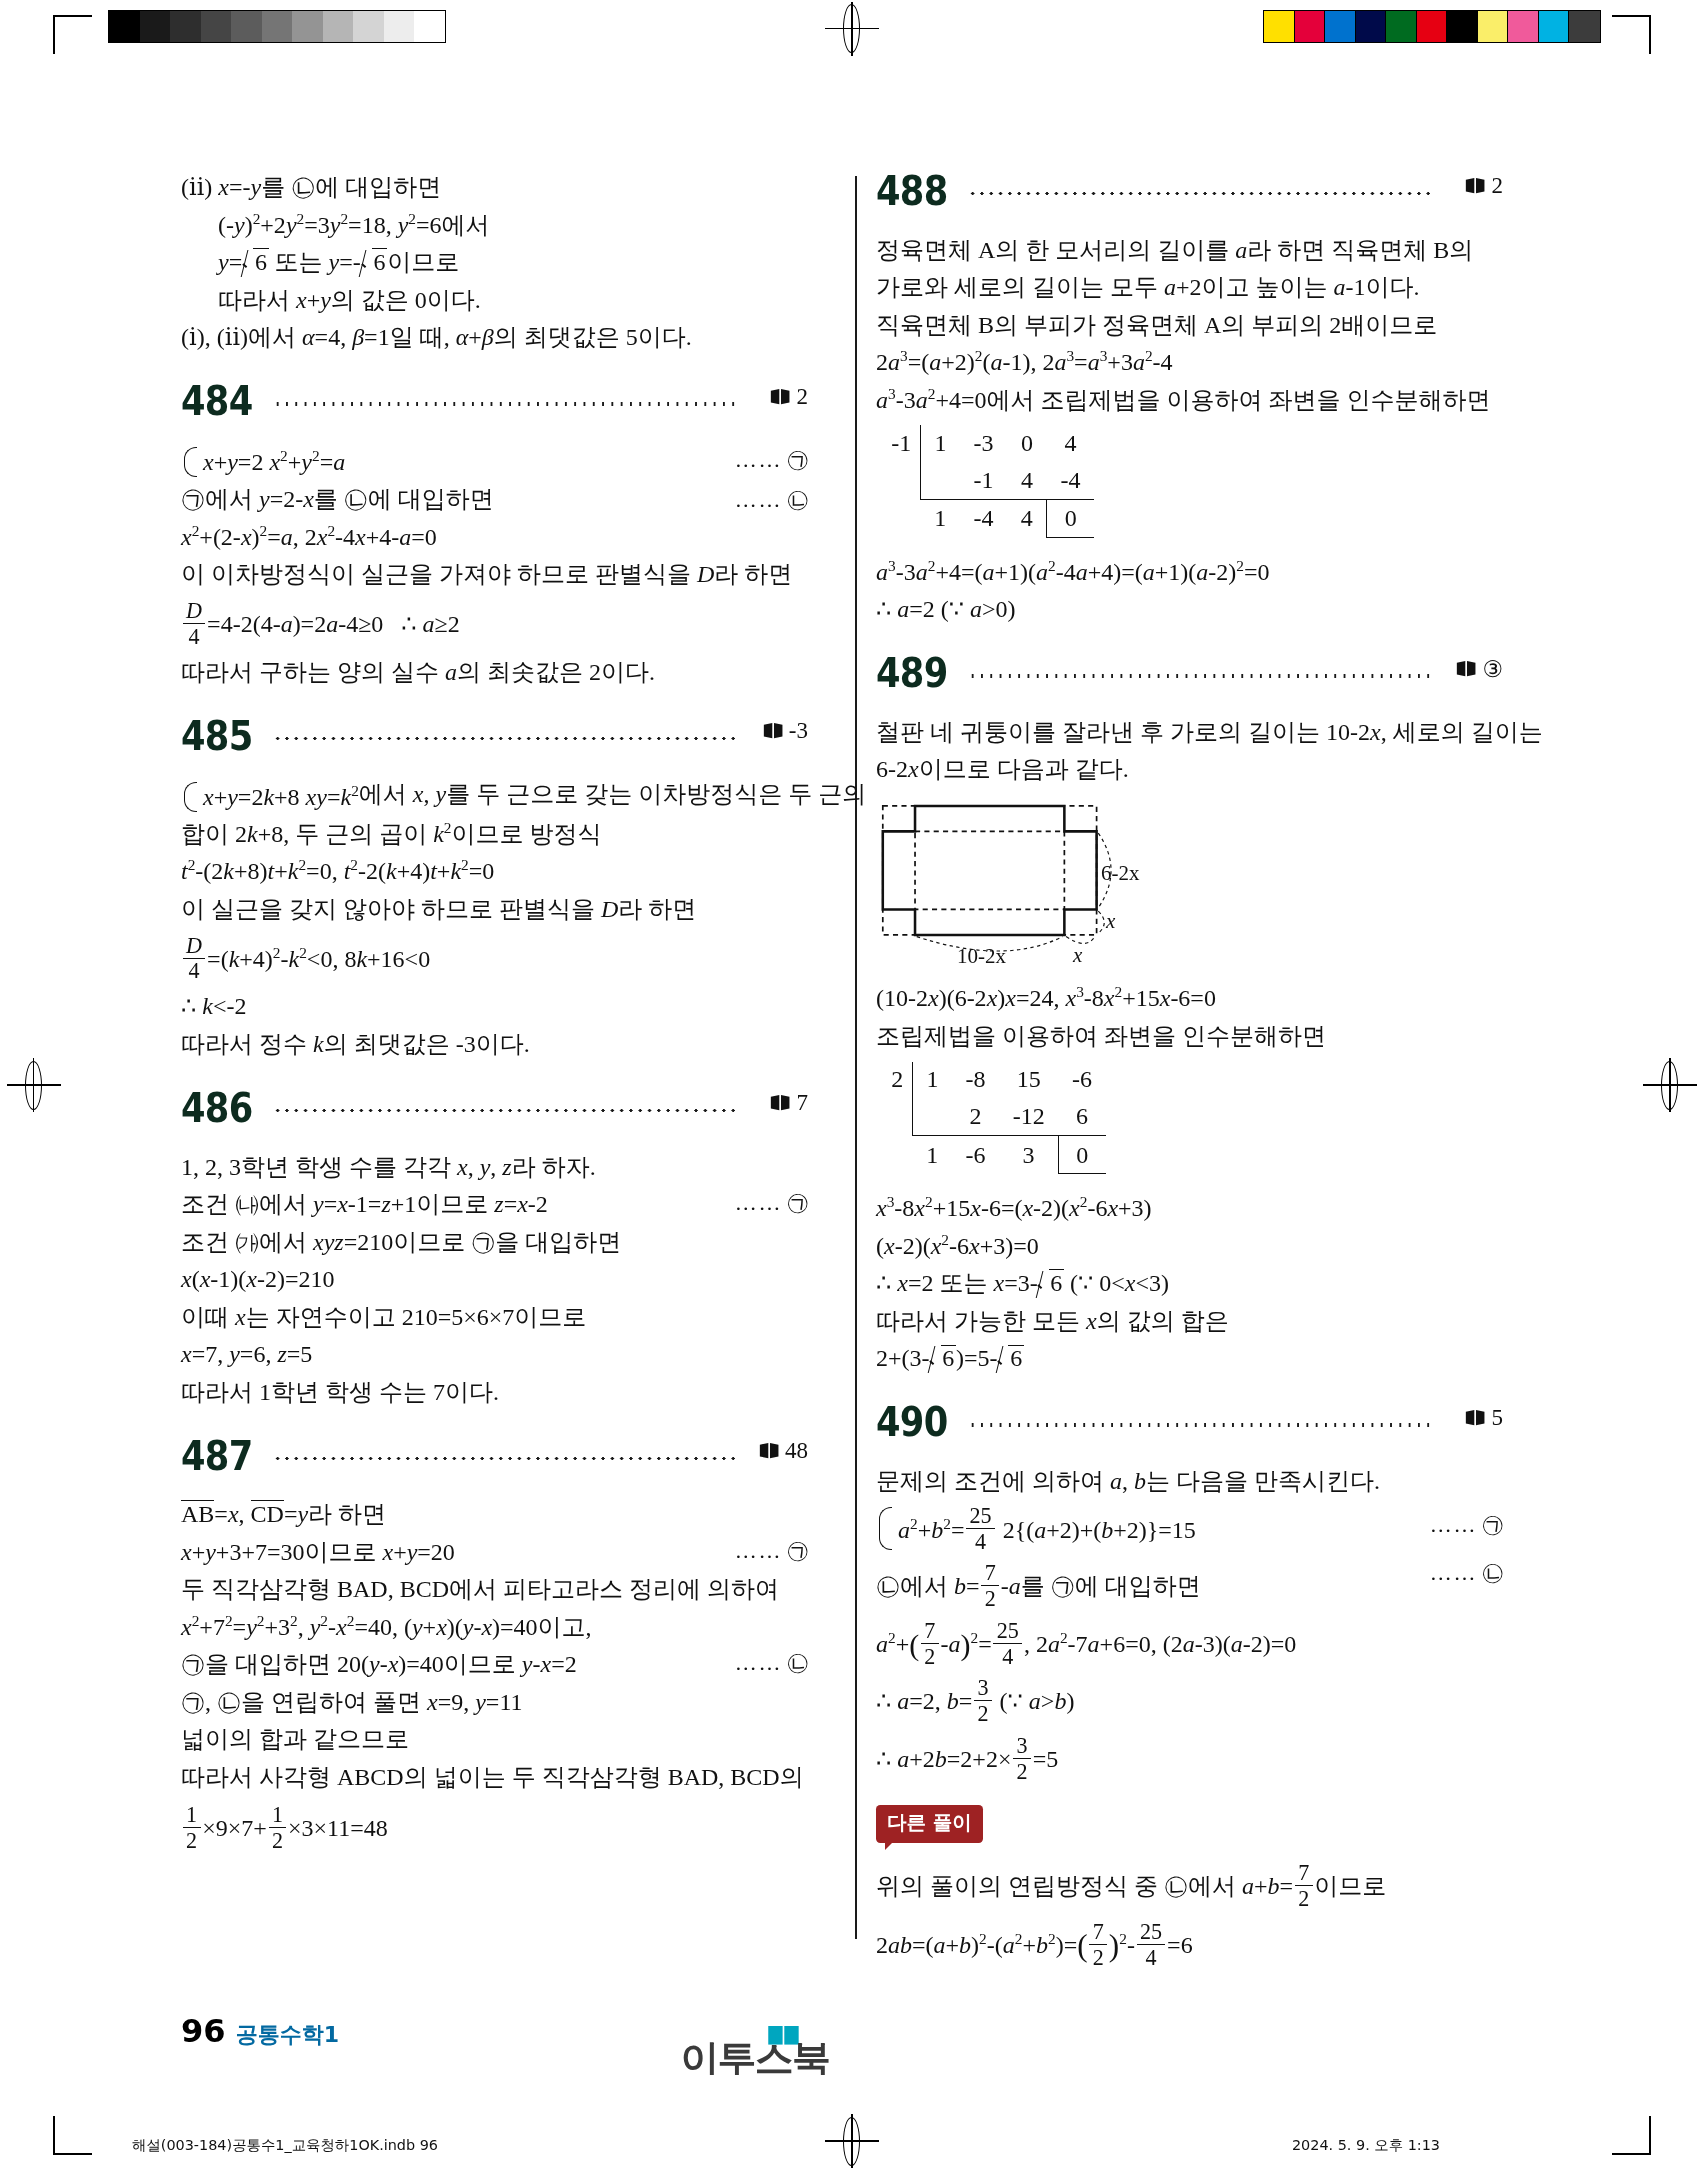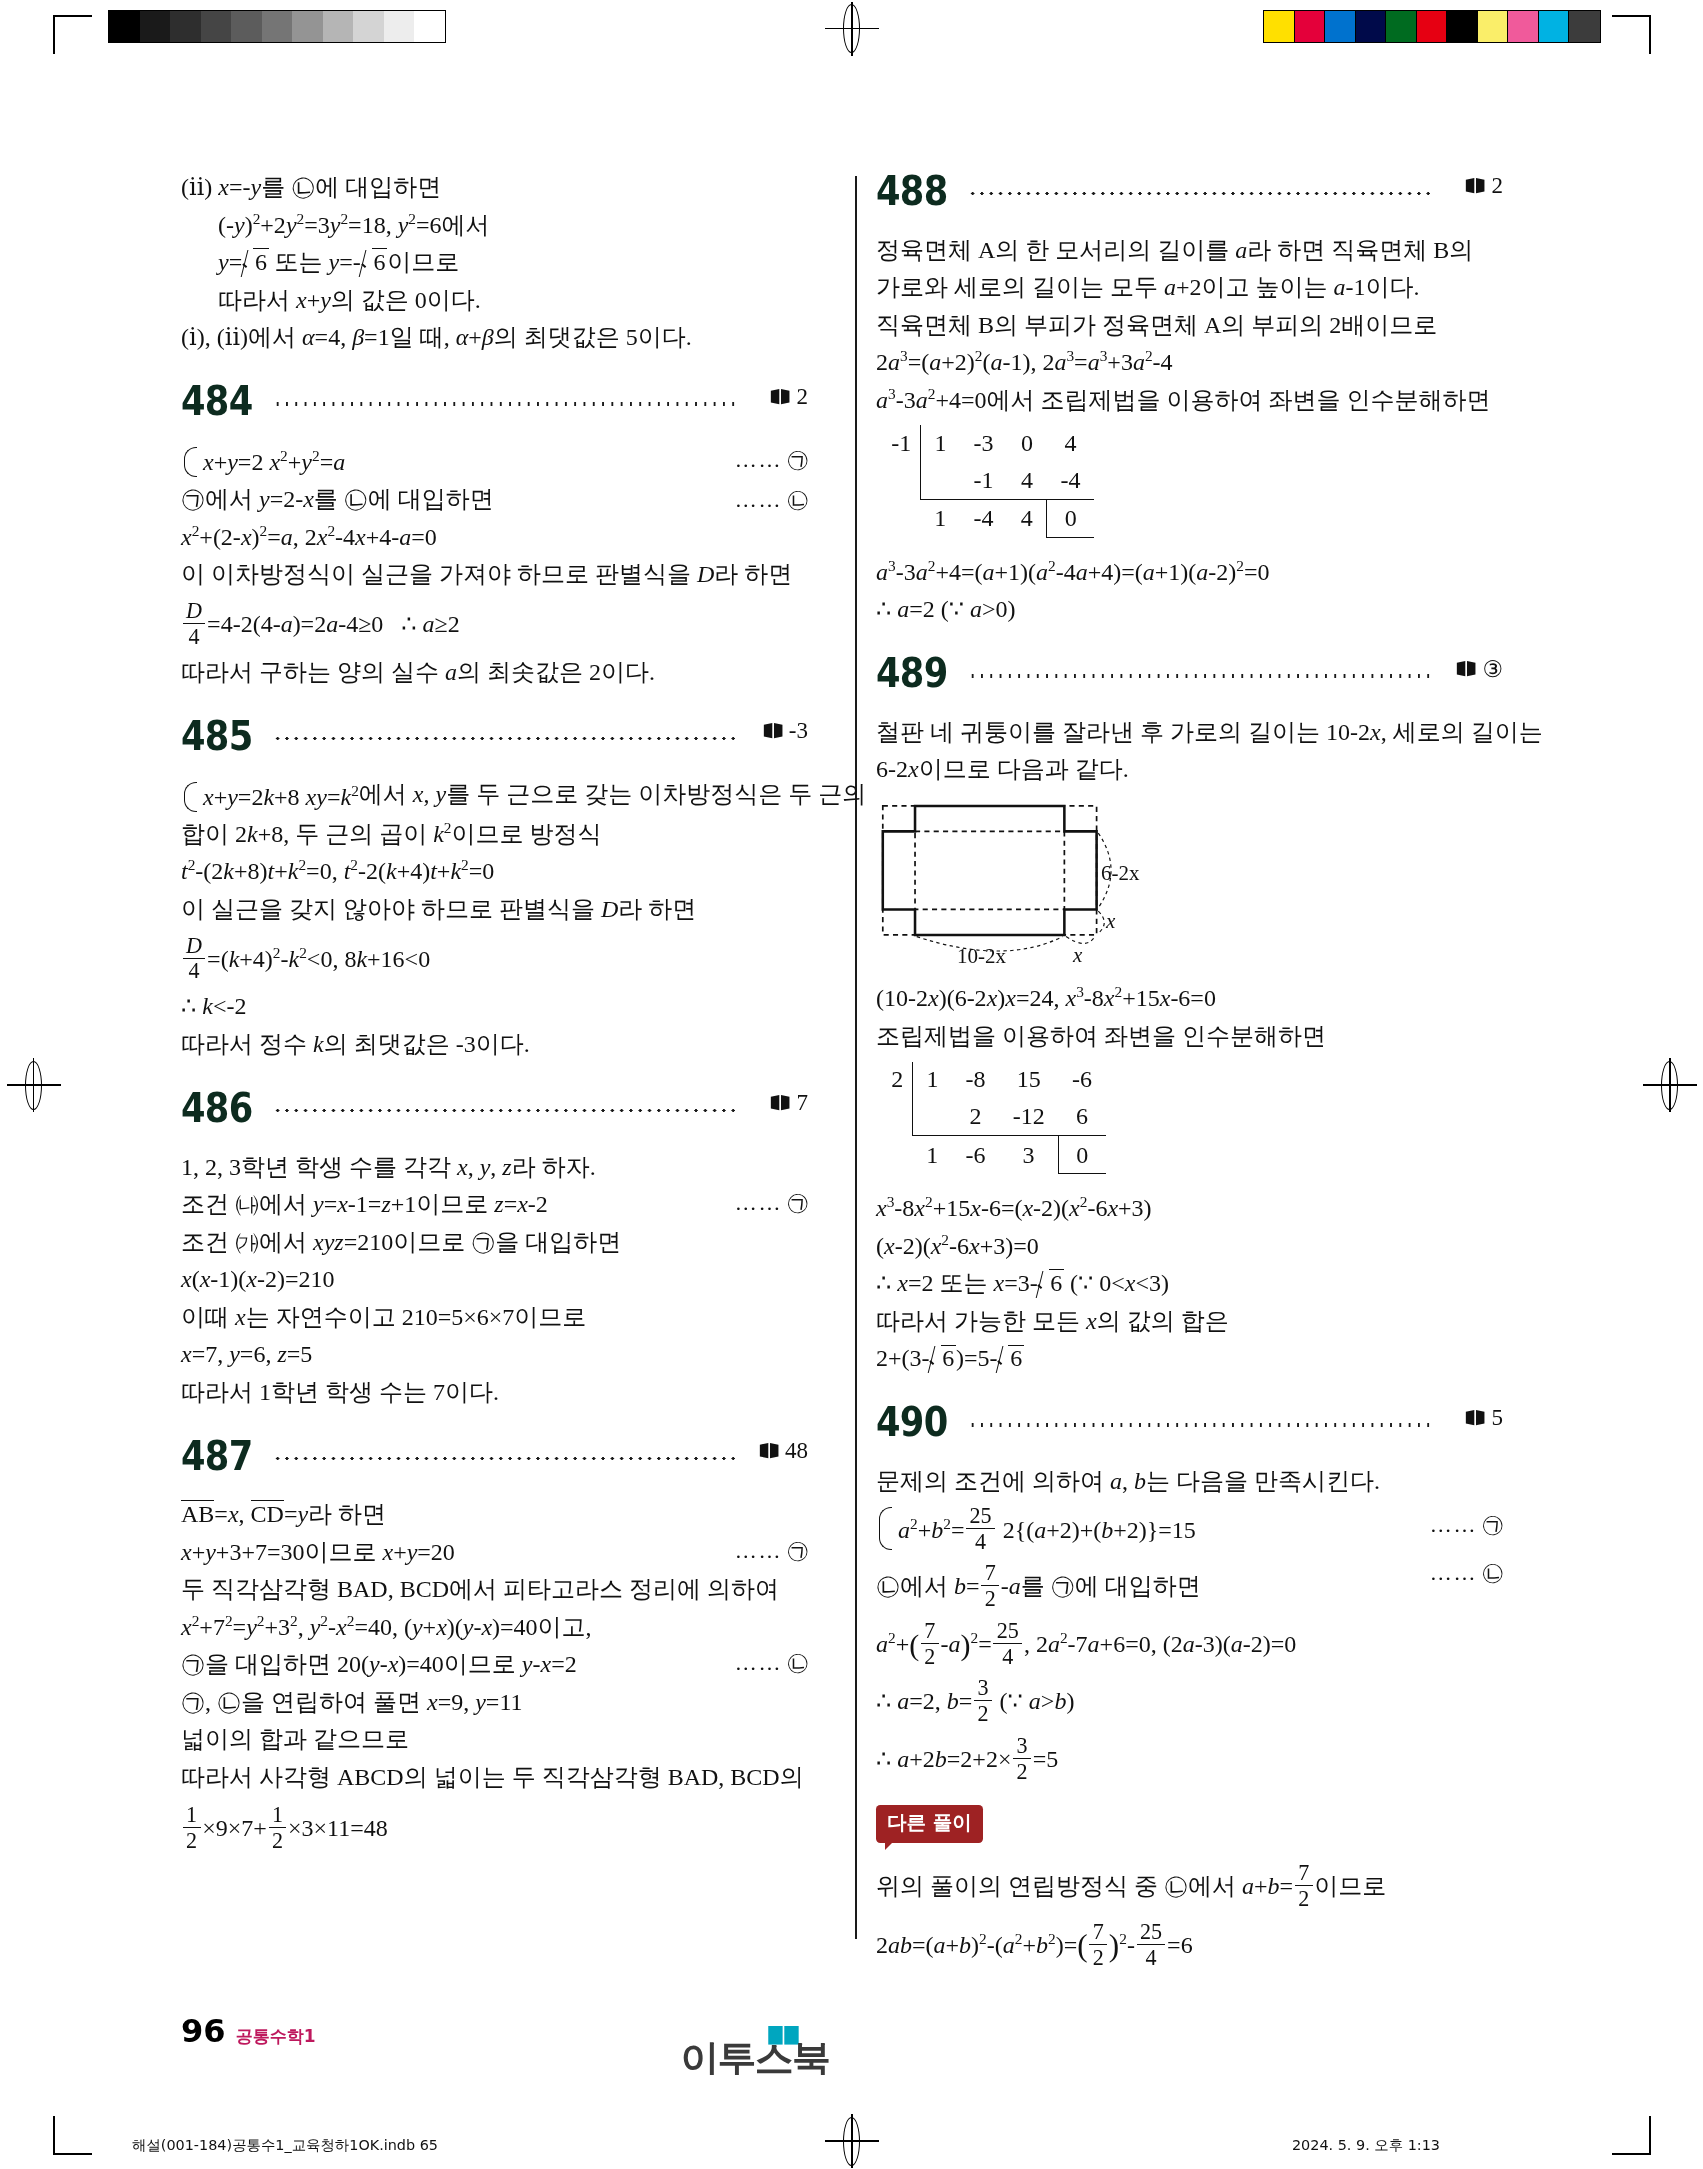--- a/index.html
+++ b/index.html
@@ -116,21 +116,21 @@
   }
 
   
   .figwrap{margin:12px 0 12px 0;display:flex;justify-content:flex-start;}
   .fig{position:relative;width:280px;height:170px;}
   .fig .lbl{position:absolute;font-size:21px;font-family:"Liberation Serif",serif;white-space:nowrap;}
 
   
   .pagefoot{position:absolute;left:174px;bottom:120px;display:flex;align-items:baseline;gap:10.2px;}
   .pagefoot .pnum{font-family:"DejaVu Sans","Liberation Sans",sans-serif;font-weight:bold;font-size:32px;color:#000;}
-  .pagefoot .pname{font-family:"DejaVu Sans","Liberation Sans",sans-serif;font-weight:bold;font-size:17px;color:#be185d;}
+  .pagefoot .pname{font-family:"DejaVu Sans","Liberation Sans",sans-serif;font-weight:bold;font-size:22px;color:#0369a1;}
 
   .logo{position:absolute;left:50%;transform:translateX(-50%);bottom:95px;text-align:center;}
   .logo .mark{display:flex;align-items:flex-end;justify-content:center;gap:2.5px;}
   .copyright{position:absolute;left:50%;transform:translateX(-50%);bottom:75px;
     font-family:"DejaVu Sans","Liberation Sans",sans-serif;font-weight:bold;font-size:17px;color:#111;white-space:nowrap;}
 
   .printinfo{position:absolute;bottom:15.3px;font-family:"DejaVu Sans","Liberation Sans",sans-serif;font-size:14.4px;color:#111;white-space:nowrap;}
   .printinfo.left{left:125px;}
   .printinfo.right{right:125px;}
 </style>
@@ -502,17 +502,17 @@
     <div class="mark">
       <svg width="212" height="49" viewBox="0 0 250 58">
         <rect x="104" y="0" width="17" height="22" fill="#00a6bf"></rect>
         <rect x="123" y="0" width="17" height="22" fill="#00a6bf"></rect>
         <text x="0" y="54" font-family="DejaVu Sans, Liberation Sans, sans-serif" font-size="46" font-weight="bold" fill="#3a3a3a" letter-spacing="-2">이투스북</text>
       </svg>
     </div>
   </div>
 
 
-  <div class="printinfo left">해설(001-184)공통수1_교육청하1OK.indb  65</div>
+  <div class="printinfo left">해설(003-184)공통수1_교육청하1OK.indb  96</div>
   <div class="printinfo right">2024. 5. 9.  오후 1:13</div>
 
 </div>
 
 
 </body></html>

